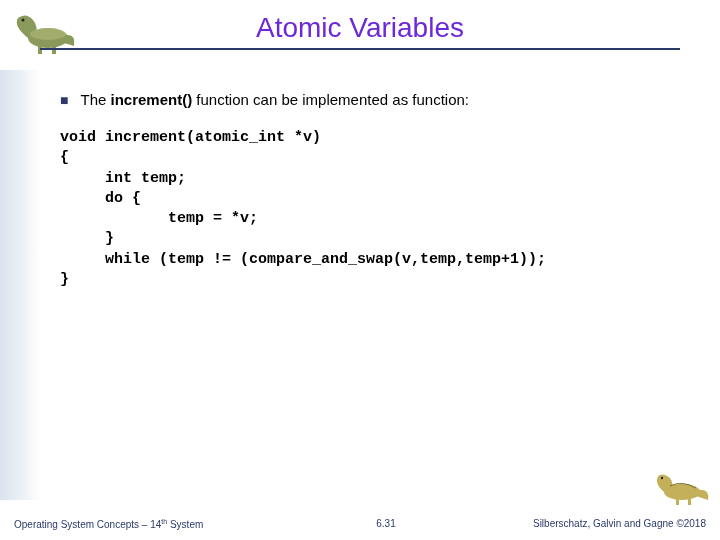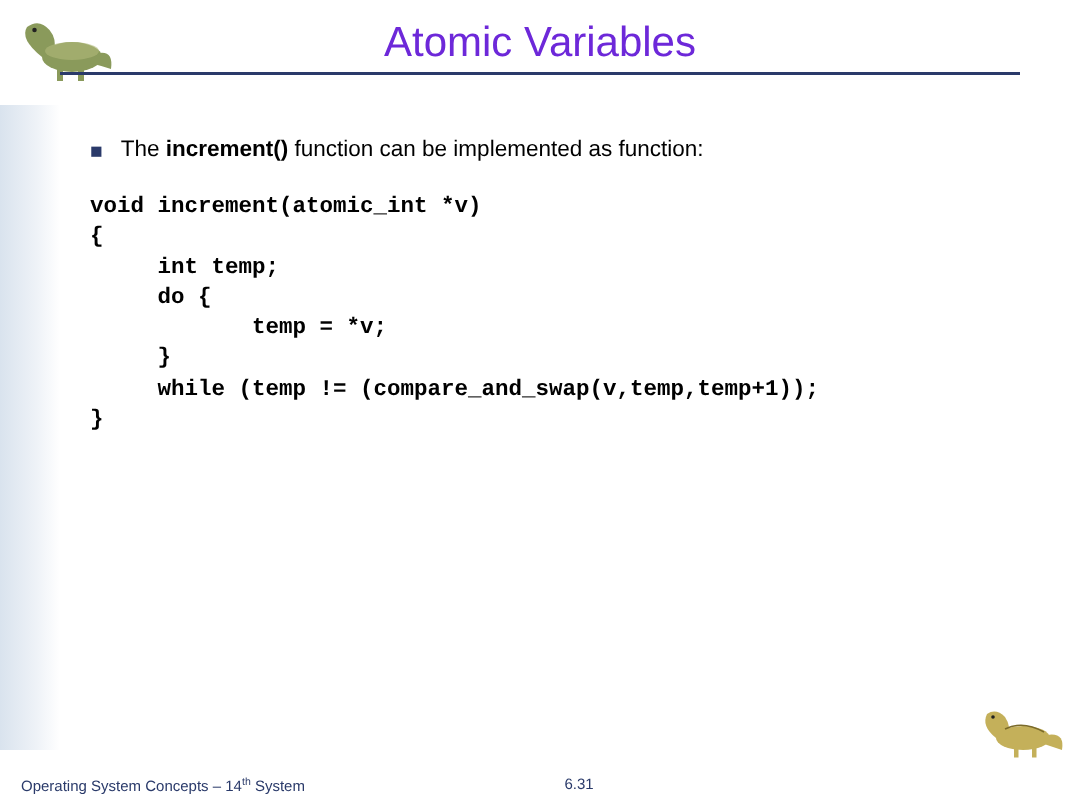--- a/index.html
+++ b/index.html
@@ -162,15 +162,16 @@
       <rect x="36" y="32" width="3" height="7" fill="#c4b05a"></rect>
       <path d="M18 20 Q30 14 44 22" stroke="#7a6a2a" stroke-width="1" fill="none"></path>
     </svg>
   </div>
 
   <div class="footer">
     <span class="footer-left">
       <span>Operating System Concepts – 14</span><sup>th</sup><span> System</span>
     </span>
     <span class="footer-center">6.31</span>
+    <span class="footer-right">Silberschatz, Galvin and Gagne ©2018</span>
   </div>
 
 </div>
 
 </body></html>

